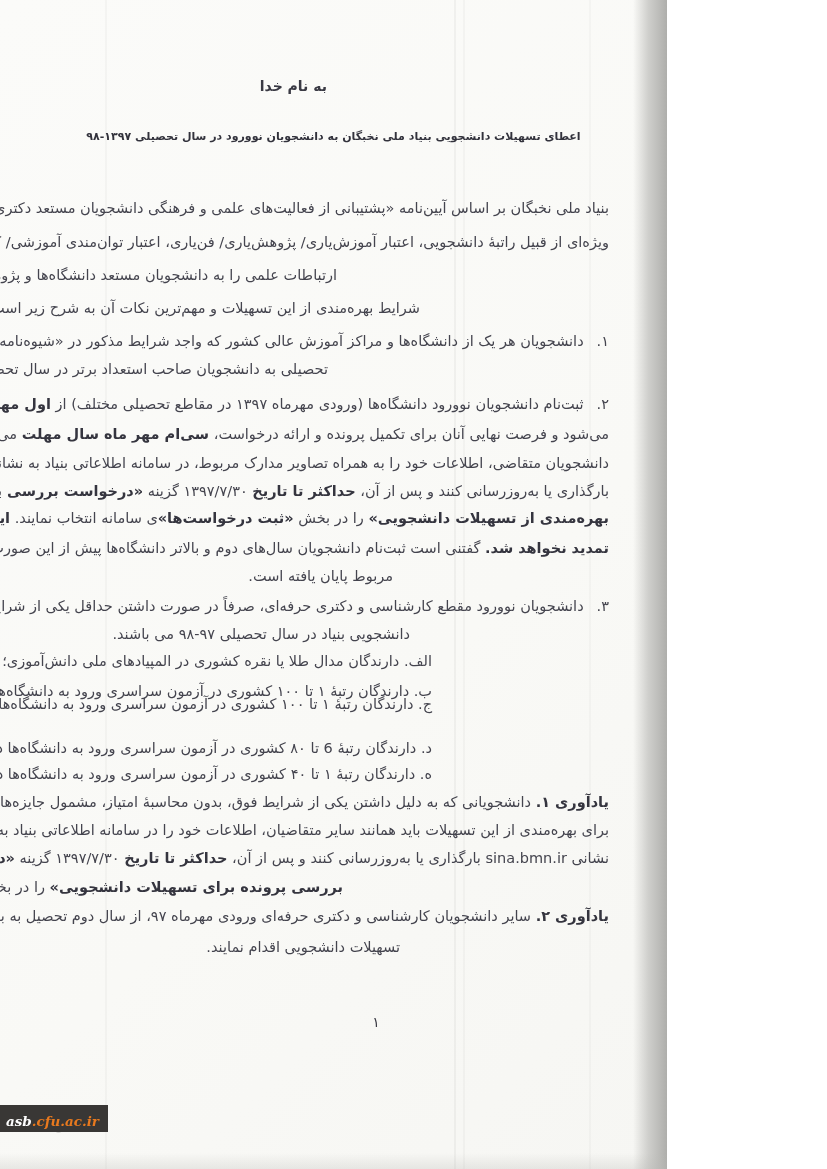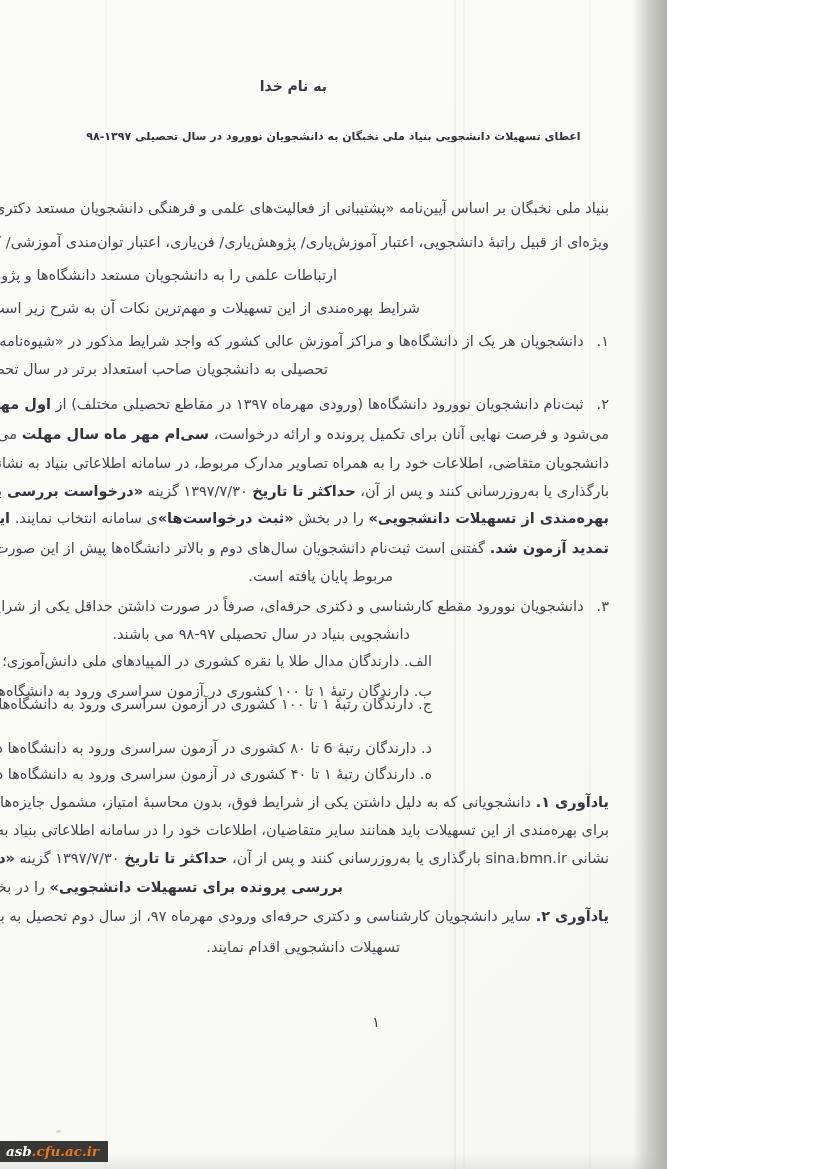--- a/index.html
+++ b/index.html
@@ -56,27 +56,27 @@
   .sp2{left:767px;top:30px;width:17px;height:7px;opacity:.75;border-radius:45% 55% 40% 60%;transform:rotate(-12deg);}
   .sp3{left:742px;top:61px;width:4px;height:4px;opacity:.4;}
   .sp4{left:56px;top:1130px;width:5px;height:3px;opacity:.2;}
   .smudge{
     position:absolute;left:752px;top:496px;width:18px;height:24px;
     background:radial-gradient(closest-side,rgba(90,90,95,0.35),rgba(90,90,95,0));
     filter:blur(1px);transform:rotate(25deg);
   }
   
   .wm{
-    position:absolute;left:0;top:1141px;
+    position:absolute;left:0;top:1105px;
     background:#393735;
     color:#ffffff;
     direction:ltr;
     font-family:"DejaVu Serif",serif;
     font-style:italic;font-weight:700;font-size:13.5px;
-    padding:2px 9px 3px 6px;line-height:16px;
+    padding:8px 9px 3px 6px;line-height:16px;
   }
   .wm .suffix{color:#e8791e;}
 </style>
 </head>
 <body>
 
 <div class="page">
 
   <div class="fold f1"></div>
   <div class="fold f2"></div>
@@ -99,21 +99,21 @@
   <div class="ln" style="top:298px;right:247px"><span>شرایط بهره‌مندی از این تسهیلات و مهم‌ترین نکات آن به شرح زیر است:</span></div>
 
   <div class="ln full" style="top:331px"><span class="mk">۱.</span><span>دانشجویان هر یک از دانشگاه‌ها و مراکز آموزش عالی کشور که واجد شرایط مذکور در «شیوه‌نامه اعطای جایزه‌های</span></div>
   <div class="ln" style="top:359px;right:339px"><span>تحصیلی به دانشجویان صاحب استعداد برتر در سال تحصیلی ۱۳۹۷-۹۸» هستند، می‌توانند در این رقابت شرکت کنند.</span></div>
 
   <div class="ln full" style="top:394px"><span class="mk">۲.</span><span>ثبت‌نام دانشجویان نوورود دانشگاه‌ها (ورودی مهرماه ۱۳۹۷ در مقاطع تحصیلی مختلف) از </span><span class="b">اول مهرماه ۹۷ آغاز</span></div>
   <div class="ln full" style="top:424px"><span>می‌شود و فرصت نهایی آنان برای تکمیل پرونده و ارائه درخواست، </span><span class="b">سی‌ام مهر ماه سال مهلت</span><span> می‌باشد. ضروری است</span></div>
   <div class="ln full" style="top:453px"><span>دانشجویان متقاضی، اطلاعات خود را به همراه تصاویر مدارک مربوط، در سامانه اطلاعاتی بنیاد به نشانی </span><span>sina.bmn.ir</span></div>
   <div class="ln full" style="top:481px"><span>بارگذاری یا به‌روزرسانی کنند و پس از آن، </span><span class="b">حداکثر تا تاریخ</span><span> ۱۳۹۷/۷/۳۰ گزینه </span><span class="b">«درخواست بررسی پرونده برای</span></div>
   <div class="ln full" style="top:508px"><span class="b">بهره‌مندی از تسهیلات دانشجویی»</span><span> را در بخش </span><span class="b">«ثبت درخواست‌ها»</span><span>ی سامانه انتخاب نمایند. </span><span class="b">این مهلت به هیچ وجه</span></div>
-  <div class="ln full" style="top:538px"><span class="b">تمدید آزمون شد.</span><span> گفتنی است ثبت‌نام دانشجویان سال‌های دوم و بالاتر دانشگاه‌ها پیش از این صورت گرفته و فرایند</span></div>
+  <div class="ln full" style="top:538px"><span class="b">تمدید نخواهد شد.</span><span> گفتنی است ثبت‌نام دانشجویان سال‌های دوم و بالاتر دانشگاه‌ها پیش از این صورت گرفته و فرایند</span></div>
   <div class="ln" style="top:566px;right:274px"><span>مربوط پایان یافته است.</span></div>
 
   <div class="ln full" style="top:596px"><span class="mk">۳.</span><span>دانشجویان نوورود مقطع کارشناسی و دکتری حرفه‌ای، صرفاً در صورت داشتن حداقل یکی از شرایط زیر، مشمول تسهیلات</span></div>
   <div class="ln" style="top:624px;right:257px"><span>دانشجویی بنیاد در سال تحصیلی ۹۷-۹۸ می باشند.</span></div>
 
   <div class="ln" style="top:651px;right:235px"><span>الف. دارندگان مدال طلا یا نقره کشوری در المپیادهای ملی دانش‌آموزی؛</span></div>
   <div class="ln" style="top:681px;right:235px"><span>ب. دارندگان رتبۀ ۱ تا ۱۰۰ کشوری در آزمون سراسری ورود به دانشگاه‌ها در گروه ریاضی و فنی؛</span></div>
   <div class="ln" style="top:694px;right:235px"><span>ج. دارندگان رتبۀ ۱ تا ۱۰۰ کشوری در آزمون سراسری ورود به دانشگاه‌ها در گروه علوم تجربی؛</span></div>
   <div class="ln" style="top:738px;right:235px"><span>د. دارندگان رتبۀ 6 تا ۸۰ کشوری در آزمون سراسری ورود به دانشگاه‌ها در گروه علوم انسانی؛</span></div>
   <div class="ln" style="top:764px;right:235px"><span>ه. دارندگان رتبۀ ۱ تا ۴۰ کشوری در آزمون سراسری ورود به دانشگاه‌ها در گروه هنر.</span></div>

